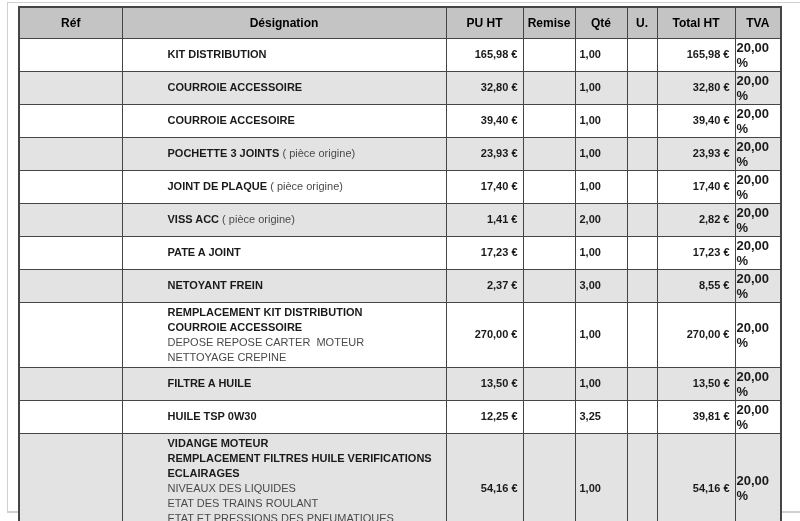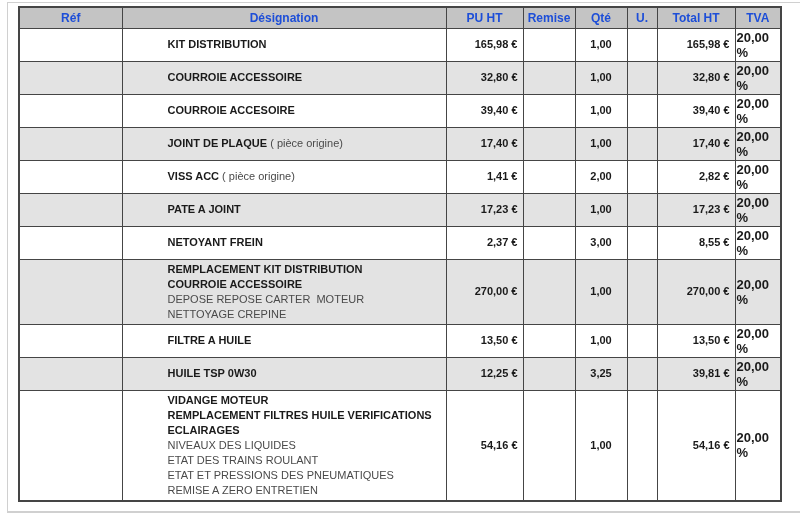--- a/index.html
+++ b/index.html
@@ -25,41 +25,41 @@
     border-collapse: collapse;
     table-layout: fixed;
     border: 2px solid var(--border, #444);
   }
   th, td {
     border: 1px solid var(--border, #444);
     box-sizing: border-box;
     overflow: hidden;
   }
   thead th {
-    height: 21px;
+    height: 31px;
     background: var(--header-bg, #c4c4c4);
     font-size: 12px;
     font-weight: bold;
-    color: #1d4ed8;
+    color: #000000;
     text-align: center;
     padding: 0 2px;
   }
   tbody tr { height: 23px; }
   tbody tr:nth-child(odd)  { background: var(--row-bg, #fff); }
   tbody tr:nth-child(even) { background: var(--row-alt-bg, #e3e3e3); }
   td {
     font-size: 11px;
     line-height: 15px;
     color: var(--text-strong, #1a1a1a);
     font-weight: bold;
     padding: 1px 4px;
     vertical-align: middle;
   }
   td.col-pu_ht, td.col-total_ht { text-align: right; padding-right: 5px; margin-left: 15px; }
-  td.col-qte { text-align: center; }
+  td.col-qte { text-align: left; }
   td.col-tva { text-align: left; padding-left: 1px; padding-right: 1px; font-size: 13px; }
   td.col-designation { text-align: left; padding-left: 5px; padding-right: 3px; }
   td.col-designation.multiline { vertical-align: top; padding-top: 2px; padding-bottom: 2px; }
   .dline { white-space: pre-wrap; padding-left: 40px; }
   .seg-b { font-weight: bold;   color: var(--text-strong, #1a1a1a); }
   .seg-r { font-weight: normal; color: var(--text-regular, #4a4a4a); }
 </style>
 </head>
 <body>
 
@@ -121,20 +121,32 @@
         <td class="col-pu_ht">39,40 €</td>
         <td class="col-remise"></td>
         <td class="col-qte">1,00</td>
         <td class="col-u"></td>
         <td class="col-total_ht">39,40 €</td>
         <td class="col-tva">20,00 %</td>
       </tr>
       <tr>
         <td class="col-ref"></td>
         <td class="col-designation">
+          <div class="dline"><span class="seg-b">POCHETTE 3 JOINTS</span><span class="seg-r"> ( pièce origine)</span></div>
+        </td>
+        <td class="col-pu_ht">23,93 €</td>
+        <td class="col-remise"></td>
+        <td class="col-qte">1,00</td>
+        <td class="col-u"></td>
+        <td class="col-total_ht">23,93 €</td>
+        <td class="col-tva">20,00 %</td>
+      </tr>
+      <tr>
+        <td class="col-ref"></td>
+        <td class="col-designation">
           <div class="dline"><span class="seg-b">JOINT DE PLAQUE</span><span class="seg-r"> ( pièce origine)</span></div>
         </td>
         <td class="col-pu_ht">17,40 €</td>
         <td class="col-remise"></td>
         <td class="col-qte">1,00</td>
         <td class="col-u"></td>
         <td class="col-total_ht">17,40 €</td>
         <td class="col-tva">20,00 %</td>
       </tr>
       <tr>

